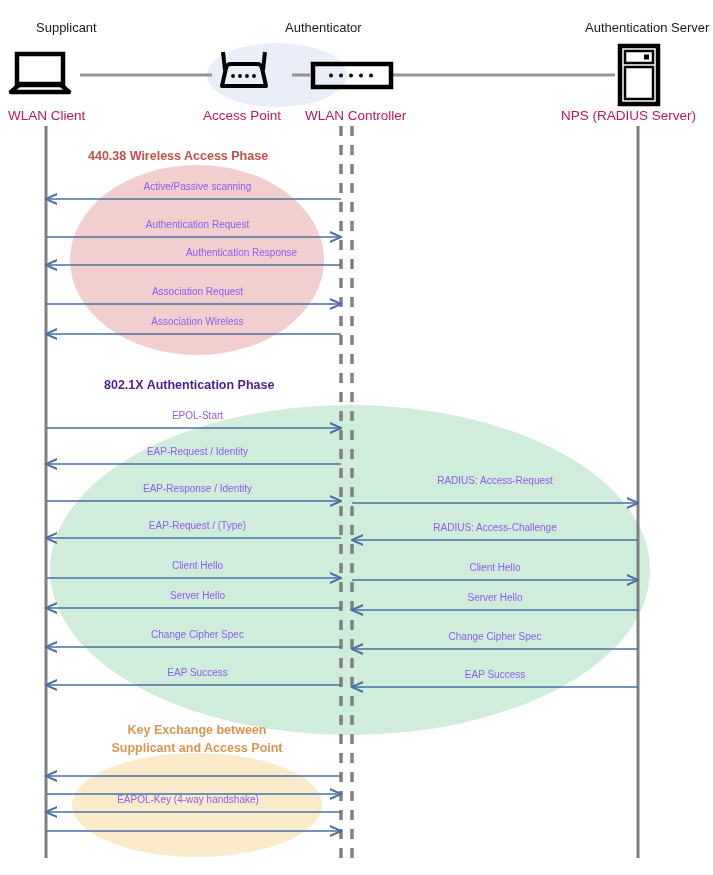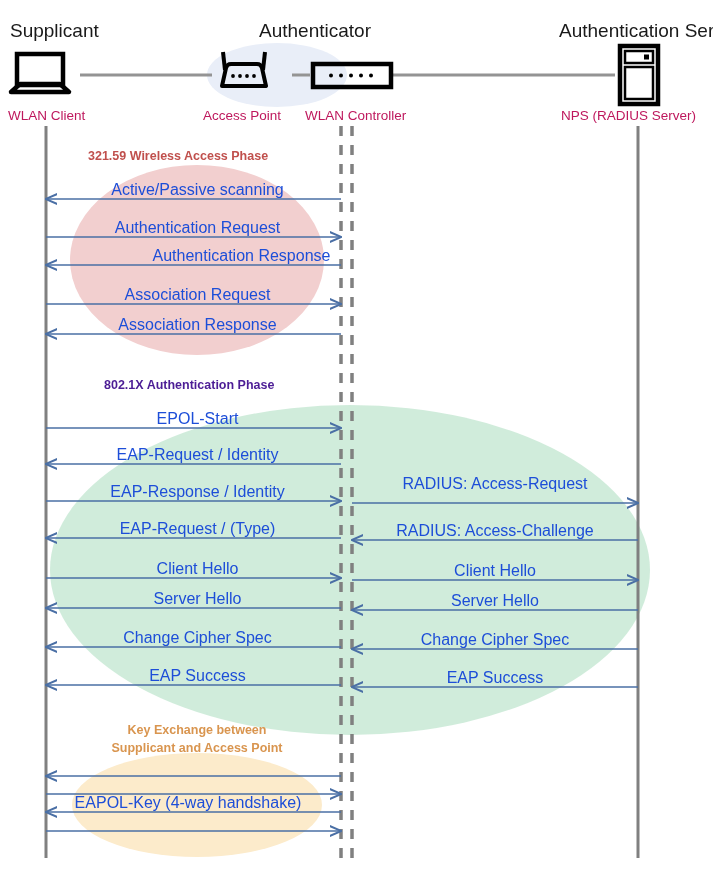--- a/index.html
+++ b/index.html
@@ -18,42 +18,43 @@
     background: #ffffff;
     overflow: hidden;
   }
   #diagram-svg {
     position: absolute;
     left: 0;
     top: 0;
   }
   .node-title {
     position: absolute;
-    font-size: 19px;
+    font-size: 13px;
     color: #1a1a1a;
     white-space: nowrap;
+    margin-left: 26px;
   }
   .node-caption {
     position: absolute;
     font-size: 13.5px;
     color: #be185d;
     white-space: nowrap;
   }
   .phase-title {
     position: absolute;
     font-size: 12.5px;
     font-weight: 600;
     white-space: nowrap;
     text-align: center;
     line-height: 18px;
   }
   .msg-label {
     position: absolute;
-    font-size: 16px;
-    color: #1d4ed8;
+    font-size: 10px;
+    color: #8b5cf6;
     white-space: nowrap;
     transform: translateX(-50%);
   }
 </style>
 </head>
 <body>
 
 <div id="canvas">
 
   <svg id="diagram-svg" width="713" height="875" viewBox="0 0 713 875">
@@ -141,33 +142,33 @@
 
   <div class="node-title" style="left:10px; top:20px;">Supplicant</div>
   <div class="node-title" style="left:259px; top:20px;">Authenticator</div>
   <div class="node-title" style="left:559px; top:20px;">Authentication Server</div>
 
   <div class="node-caption" style="left:8px; top:108px;">WLAN Client</div>
   <div class="node-caption" style="left:203px; top:108px;">Access Point</div>
   <div class="node-caption" style="left:305px; top:108px;">WLAN Controller</div>
   <div class="node-caption" style="left:561px; top:108px;">NPS (RADIUS Server)</div>
 
-  <div class="phase-title" style="left:88px; top:147px; color:#C0504D;">321.59 Wireless Access Phase</div>
+  <div class="phase-title" style="left:88px; top:147px; color:#C0504D;">440.38 Wireless Access Phase</div>
   <div class="phase-title" style="left:104px; top:376px; color:#4c1d95;">802.1X Authentication Phase</div>
   <div class="phase-title" style="left:97px; top:721px; color:#D9954F; width:200px;">
     <div>Key Exchange between</div>
     <div>Supplicant and Access Point</div>
   </div>
 
   <div id="label-layer">
       <div class="msg-label" style="left: 197.5px; top: 181px;">Active/Passive scanning</div>
       <div class="msg-label" style="left: 197.5px; top: 219px;">Authentication Request</div>
       <div class="msg-label" style="left: 197.5px; top: 247px; margin-left: 44px;">Authentication Response</div>
       <div class="msg-label" style="left: 197.5px; top: 286px;">Association Request</div>
-      <div class="msg-label" style="left: 197.5px; top: 316px;">Association Response</div>
+      <div class="msg-label" style="left: 197.5px; top: 316px;">Association Wireless</div>
       <div class="msg-label" style="left: 197.5px; top: 410px;">EPOL-Start</div>
       <div class="msg-label" style="left: 197.5px; top: 446px;">EAP-Request / Identity</div>
       <div class="msg-label" style="left: 197.5px; top: 483px;">EAP-Response / Identity</div>
       <div class="msg-label" style="left: 495px; top: 475px;">RADIUS: Access-Request</div>
       <div class="msg-label" style="left: 197.5px; top: 520px;">EAP-Request / (Type)</div>
       <div class="msg-label" style="left: 495px; top: 522px;">RADIUS: Access-Challenge</div>
       <div class="msg-label" style="left: 197.5px; top: 560px;">Client Hello</div>
       <div class="msg-label" style="left: 495px; top: 562px;">Client Hello</div>
       <div class="msg-label" style="left: 197.5px; top: 590px;">Server Hello</div>
       <div class="msg-label" style="left: 495px; top: 592px;">Server Hello</div>

